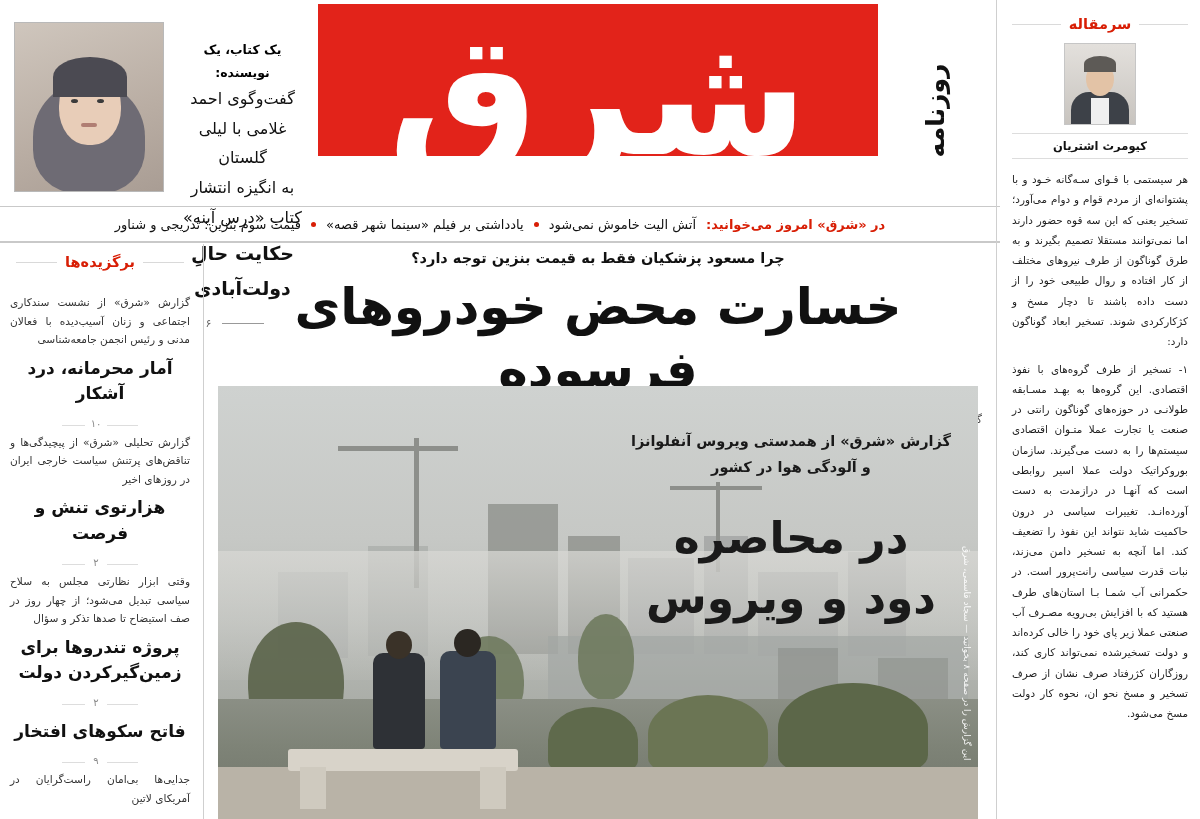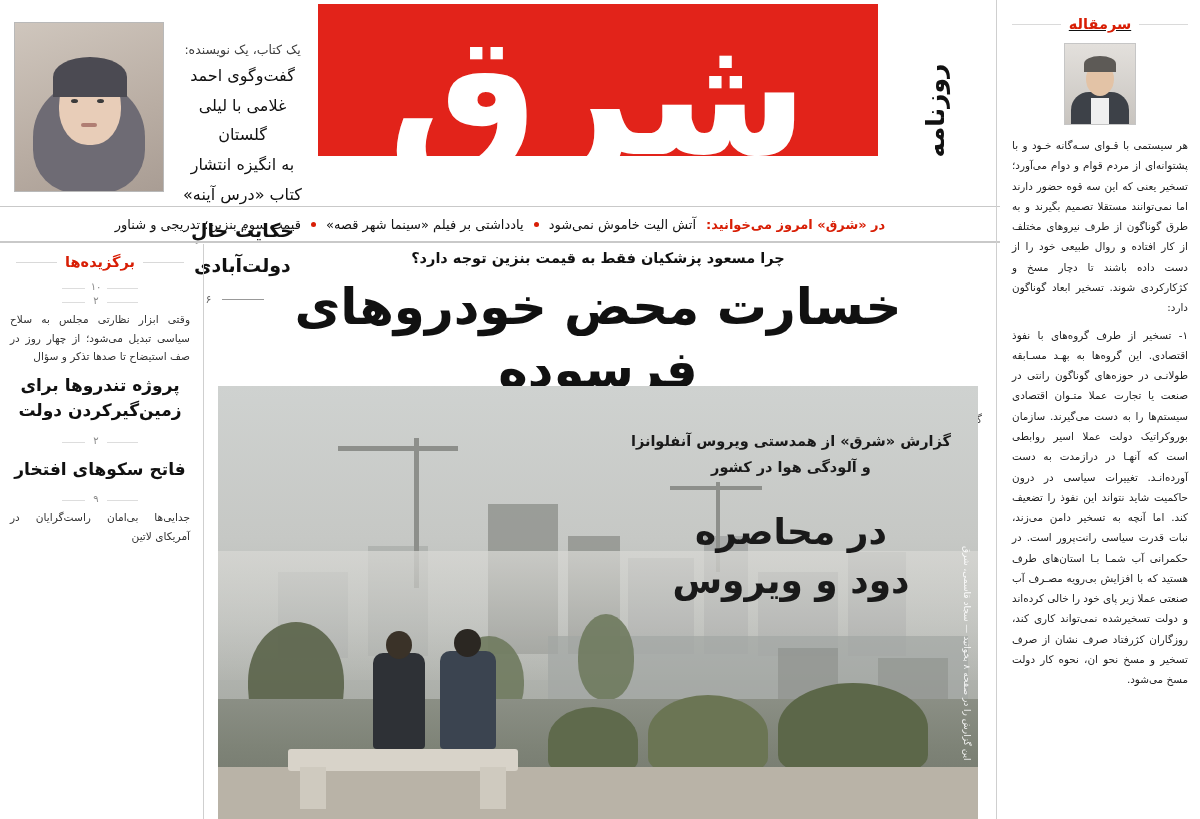--- a/index.html
+++ b/index.html
@@ -21,38 +21,38 @@
   .portrait{position:absolute;left:14px;top:22px;width:148px;height:168px;border:1px solid #b9b9b9;background:#d9d3cf;overflow:hidden;}
   .portrait .sky{position:absolute;inset:0;background:linear-gradient(160deg,#cfc6bd 0%,#b9ada3 60%,#a99d94 100%);}
   .portrait .scarf{position:absolute;left:18px;top:58px;width:112px;height:112px;border-radius:52% 52% 40% 40%;background:#6e6b74;}
   .portrait .face{position:absolute;left:44px;top:44px;width:62px;height:78px;border-radius:50% 50% 46% 46%;background:#e8cdb8;}
   .portrait .hair{position:absolute;left:38px;top:34px;width:74px;height:40px;border-radius:50% 50% 0 0;background:#4b4a52;}
   .portrait .eye{position:absolute;width:7px;height:4px;border-radius:50%;background:#3b3b3b;top:76px;}
   .portrait .eye.l{left:56px;} .portrait .eye.r{left:82px;}
   .portrait .mouth{position:absolute;left:66px;top:100px;width:16px;height:4px;border-radius:3px;background:#b07e73;}
 
   .book-blurb{position:absolute;left:175px;top:38px;width:135px;text-align:center;line-height:1.85;}
-  .book-blurb .l1{font-size:12.5px;font-weight:normal;color:#404040;}
+  .book-blurb .l1{font-size:12.5px;font-weight:bold;color:#000000;}
   .book-blurb .l2{font-size:16px;color:#111;}
   .book-blurb .big{font-size:19px;font-weight:bold;margin-top:4px;display:block;}
   .rule-sm{width:42px;height:1px;background:#999;margin:16px auto 0;position:relative;}
   .rule-sm:after{content:"۶";position:absolute;left:-16px;top:-9px;font-size:11px;color:#666;}
 
   .dateblock{position:absolute;left:890px;top:30px;width:104px;text-align:center;font-size:12.5px;line-height:2.0;color:#111;}
   .dateblock div{white-space:nowrap;}
 
   
   .ticker{position:absolute;left:0;top:206px;width:1000px;height:34px;border-top:1px solid #c9c9c9;border-bottom:2px solid #c9c9c9;
     display:flex;align-items:center;justify-content:center;gap:10px;font-size:13px;}
   .ticker b{color:#d81e05;}
   .dot{width:5px;height:5px;border-radius:50%;background:#d81e05;display:inline-block;}
 
   
   .sidebar{position:absolute;left:0;top:244px;width:200px;height:575px;padding:0 10px;box-sizing:border-box;}
-  .side-head{position:relative;text-align:center;margin:8px 0 11px;}
+  .side-head{position:relative;text-align:center;margin:8px 0 22px;}
   .side-head span{font-size:14.5px;font-weight:bold;color:#d81e05;background:#fff;padding:0 8px;position:relative;z-index:2;}
   .side-head:before{content:"";position:absolute;left:6px;right:6px;top:50%;height:1px;background:#d9d9d9;}
   .side-item{margin-bottom:12px;}
   .side-item .desc{font-size:10.6px;line-height:1.75;color:#333;text-align:justify;}
   .side-item .title{font-size:17px;font-weight:bold;line-height:1.5;text-align:center;margin:7px 0 6px;color:#111;}
   .side-sep{position:relative;height:14px;}
   .side-sep:before{content:"";position:absolute;left:52px;right:52px;top:6px;height:1px;background:#ddd;}
   .side-sep span{position:absolute;left:0;right:8px;top:-1px;text-align:center;font-size:10px;color:#8a8a8a;background:#fff;width:22px;margin:0 auto;}
 
   
@@ -75,25 +75,25 @@
   .person{position:absolute;bottom:70px;border-radius:10px 10px 4px 4px;}
   .p1{left:155px;width:52px;height:96px;background:#2e3136;}
   .p1h{position:absolute;left:168px;bottom:160px;width:26px;height:28px;border-radius:50%;background:#3a3228;}
   .p2{left:222px;width:56px;height:98px;background:#3b4450;}
   .p2h{position:absolute;left:236px;bottom:162px;width:27px;height:28px;border-radius:50%;background:#2b2722;}
   .shrub{position:absolute;bottom:46px;border-radius:50% 50% 20% 20%;background:#5f6a4c;}
   .photo-credit{position:absolute;right:6px;top:160px;font-size:9px;color:#fff;opacity:.9;writing-mode:vertical-rl;}
 
   .photo-head{position:absolute;right:22px;top:42px;width:330px;text-align:center;color:#1a1a1a;}
   .photo-head .pk{font-size:14.5px;font-weight:bold;line-height:1.8;}
-  .photo-head .ph{font-size:36px;font-weight:bold;line-height:1.35;margin-top:28px;}
+  .photo-head .ph{font-size:44px;font-weight:bold;line-height:1.35;margin-top:28px;}
 
   
   .editorial{position:absolute;left:1000px;top:0;width:200px;height:819px;padding:10px 12px 0;box-sizing:border-box;}
-  .ed-head{position:relative;text-align:center;margin:4px 0 10px;text-decoration:underline;}
+  .ed-head{position:relative;text-align:center;margin:4px 0 10px;}
   .ed-head span{font-size:14.5px;font-weight:bold;color:#d81e05;background:#fff;padding:0 8px;position:relative;z-index:2;}
   .ed-head:before{content:"";position:absolute;left:0;right:0;top:50%;height:1px;background:#dadada;}
   .ed-title{font-size:21px;font-weight:bold;text-align:center;line-height:1.5;margin-bottom:10px;}
   .ed-photo{width:70px;height:80px;margin:0 auto;border:1px solid #c6c6c6;background:#dcd8d4;position:relative;overflow:hidden;}
   .ed-photo .bg{position:absolute;inset:0;background:linear-gradient(180deg,#e3e0dc,#c8c4bf);}
   .ed-photo .suit{position:absolute;left:6px;bottom:0;width:58px;height:32px;background:#3d4148;border-radius:18px 18px 0 0;}
   .ed-photo .shirt{position:absolute;left:26px;bottom:0;width:18px;height:26px;background:#efefef;}
   .ed-photo .face2{position:absolute;left:21px;top:18px;width:28px;height:34px;border-radius:50%;background:#e3c3a6;}
   .ed-photo .hair2{position:absolute;left:19px;top:12px;width:32px;height:16px;border-radius:50% 50% 0 0;background:#5d5a56;}
   .ed-name{text-align:center;font-size:11.5px;font-weight:bold;margin-top:8px;border-top:1px solid #ddd;border-bottom:1px solid #ddd;padding:5px 0;}
@@ -142,24 +142,32 @@
   </div>
 
   <div class="vline" style="left:203px;top:244px;height:575px;"></div>
   <div class="vline" style="left:996px;top:0;height:819px;"></div>
 
   <div class="sidebar">
     <div class="side-head">
       <span>برگزیده‌ها</span>
     </div>
 
+    <div class="side-item">
+      <div class="desc">گزارش «شرق» از نشست سندکاری اجتماعی و زنان آسیب‌دیده با فعالان مدنی و رئیس انجمن جامعه‌شناسی</div>
+      <div class="title">آمار محرمانه، درد آشکار</div>
+    </div>
     <div class="side-sep">
         <span>۱۰</span>
       </div>
 
+    <div class="side-item">
+      <div class="desc">گزارش تحلیلی «شرق» از پیچیدگی‌ها و تناقض‌های پرتنش سیاست خارجی ایران در روزهای اخیر</div>
+      <div class="title">هزارتوی تنش و فرصت</div>
+    </div>
     <div class="side-sep">
         <span>۲</span>
       </div>
 
     <div class="side-item">
       <div class="desc">وقتی ابزار نظارتی مجلس به سلاح سیاسی تبدیل می‌شود؛ از چهار روز در صف استیضاح تا صدها تذکر و سؤال</div>
       <div class="title">پروژه تندروها برای زمین‌گیر‌کردن دولت</div>
     </div>
     <div class="side-sep">
         <span>۲</span>
@@ -239,20 +247,21 @@
     <div class="ed-head">
       <span>سرمقاله</span>
     </div>
     <div class="ed-photo">
       <div class="bg"></div>
         <div class="suit"></div>
         <div class="shirt"></div>
       <div class="face2"></div>
         <div class="hair2"></div>
     </div>
+    <div class="ed-name">کیومرث اشتریان</div>
     <div class="ed-body">
       <p>هر سیستمی با قـوای سـه‌گانه خـود و با پشتوانه‌ای از مردم قوام و دوام می‌آورد؛ تسخیر یعنی که این سه قوه حضور دارند اما نمی‌توانند مستقلا تصمیم بگیرند و به طرق گوناگون از طرف نیروهای مختلف از کار افتاده و روال طبیعی خود را از دست داده باشند تا دچار مسخ و کژکارکردی شوند. تسخیر ابعاد گوناگون دارد:</p>
       <p>۱- تسخیر از طرف گروه‌های با نفوذ اقتصادی. این گروه‌ها به بهـد مسـابقه طولانـی در حوزه‌های گوناگون رانتی در صنعت یا تجارت عملا متـوان اقتصادی سیستم‌ها را به دست می‌گیرند. سازمان بوروکراتیک دولت عملا اسیر روابطی است که آنهـا در درازمدت به دست آورده‌انـد. تغییرات سیاسی در درون حاکمیت شاید نتواند این نفوذ را تضعیف کند. اما آنچه به تسخیر دامن می‌زند، نبات قدرت سیاسی رانت‌پرور است. در حکمرانی آب شمـا بـا استان‌های طرف هستید که با افزایش بی‌رویه مصـرف آب صنعتی عملا زیر پای خود را خالی کرده‌اند و دولت تسخیرشده نمی‌تواند کاری کند، روزگاران کژرفتاد صرف نشان از صرف تسخیر و مسخ نحو ان، نحوه کار دولت مسخ می‌شود.</p>
 
       <p></p>
     </div>
   </div>
 
 </div>
 

